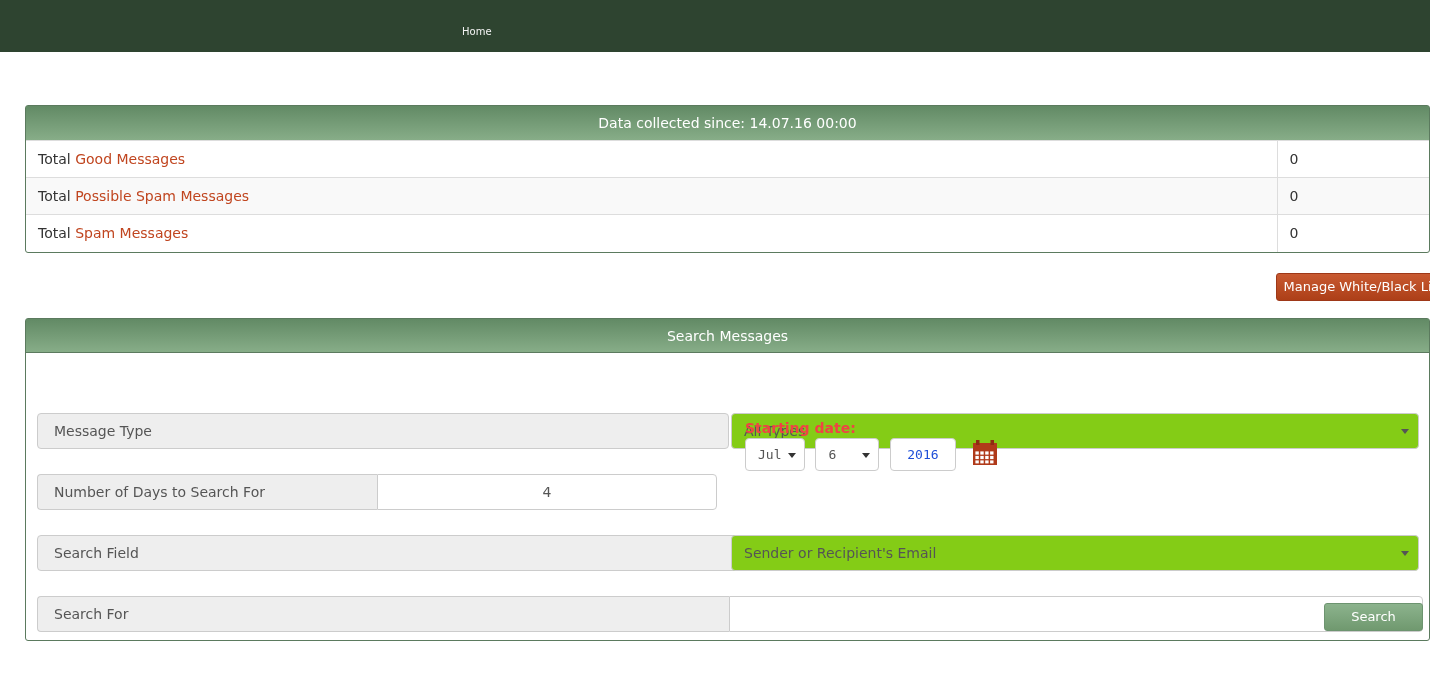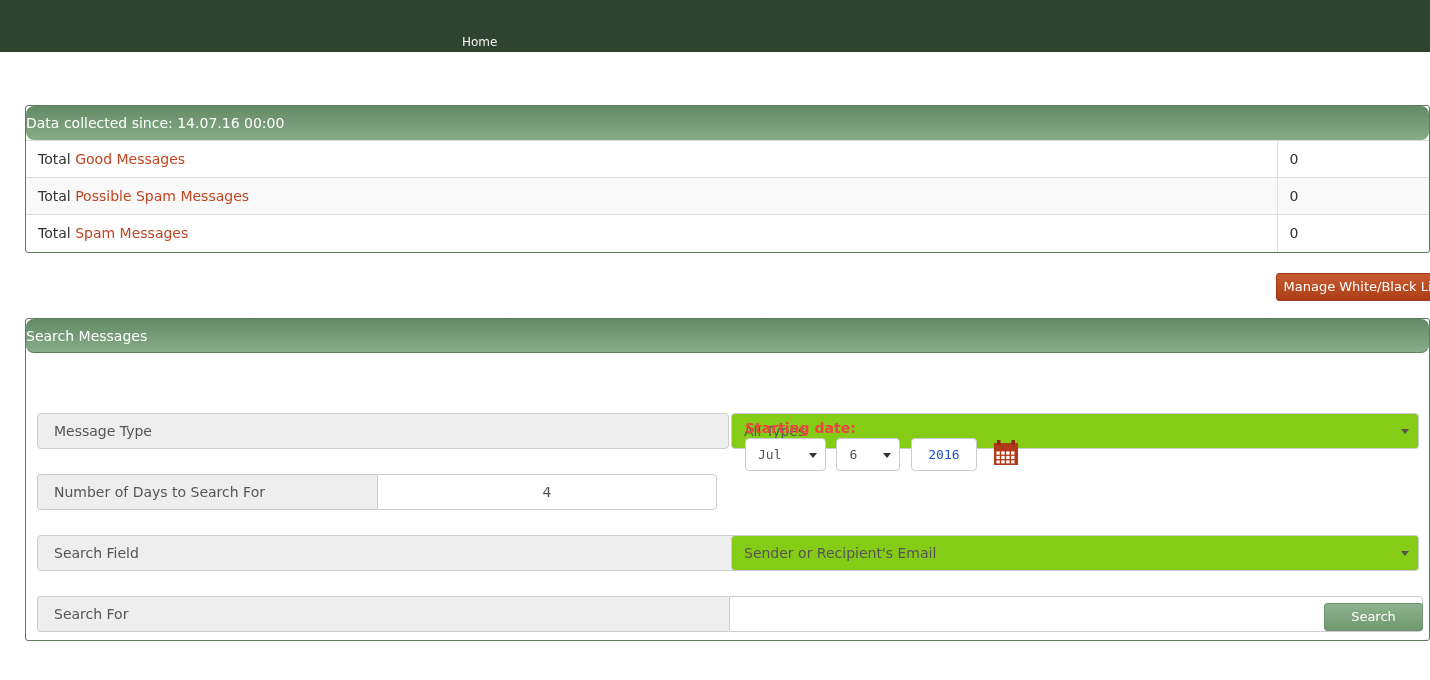--- a/index.html
+++ b/index.html
@@ -16,44 +16,44 @@
   
   .navbar {
     width: 1430px;
     height: 52px;
     background: #2e4430;
     position: relative;
   }
   .navbar-item {
     position: absolute;
     left: 440px;
-    top: 16px;
+    top: 6px;
     height: 52px;
     line-height: 52px;
     padding: 0 22px;
     color: #f4f4f4;
-    font-size: 12px;
+    font-size: 10px;
     cursor: pointer;
   }
 
   
   .panel {
     position: absolute;
     border: 1px solid #5b7a5e;
     border-radius: 3px;
     background: #ffffff;
   }
   .panel-head {
     height: 34px;
     line-height: 34px;
+    text-align: center;
     color: #ffffff;
     font-size: 14px;
     background: linear-gradient(to bottom, #628a65 0%, #87ad88 100%);
     border-bottom: 1px solid #5b7a5e;
-    border-radius: 8px;
   }
 
   
   #summary-panel {
     left: 25px; top: 105px; width: 1405px;
   }
   #summary-panel .panel-head { border-bottom: none; }
   table.summary {
     width: 100%;
     border-collapse: collapse;
@@ -291,21 +291,21 @@
 
     <div class="row" style="top:243px; left:11px;">
       <div class="addon addon-left" style="width:692px;">Search For</div><div class="txtbox txtbox-right" style="width:694px;" title=""></div>
     </div>
 
   </div>
 </div>
 
 <div id="starting-date-label">Starting date:</div>
 <div id="date-group">
-  <div class="datesel" style="width:81px;">
+  <div class="datesel" style="width:60px;">
     <span>Jul</span>
     <span class="caret"></span>
   </div>
   <div class="datesel" style="width:64px; margin-left:6px;">
     <span>6</span>
     <span class="caret"></span>
   </div>
   <div class="dateyear" style="width:66px; margin-left:6px;">2016</div>
   <span class="cal-icon">
     <svg width="26" height="26" viewBox="0 0 26 26" xmlns="http://www.w3.org/2000/svg">

